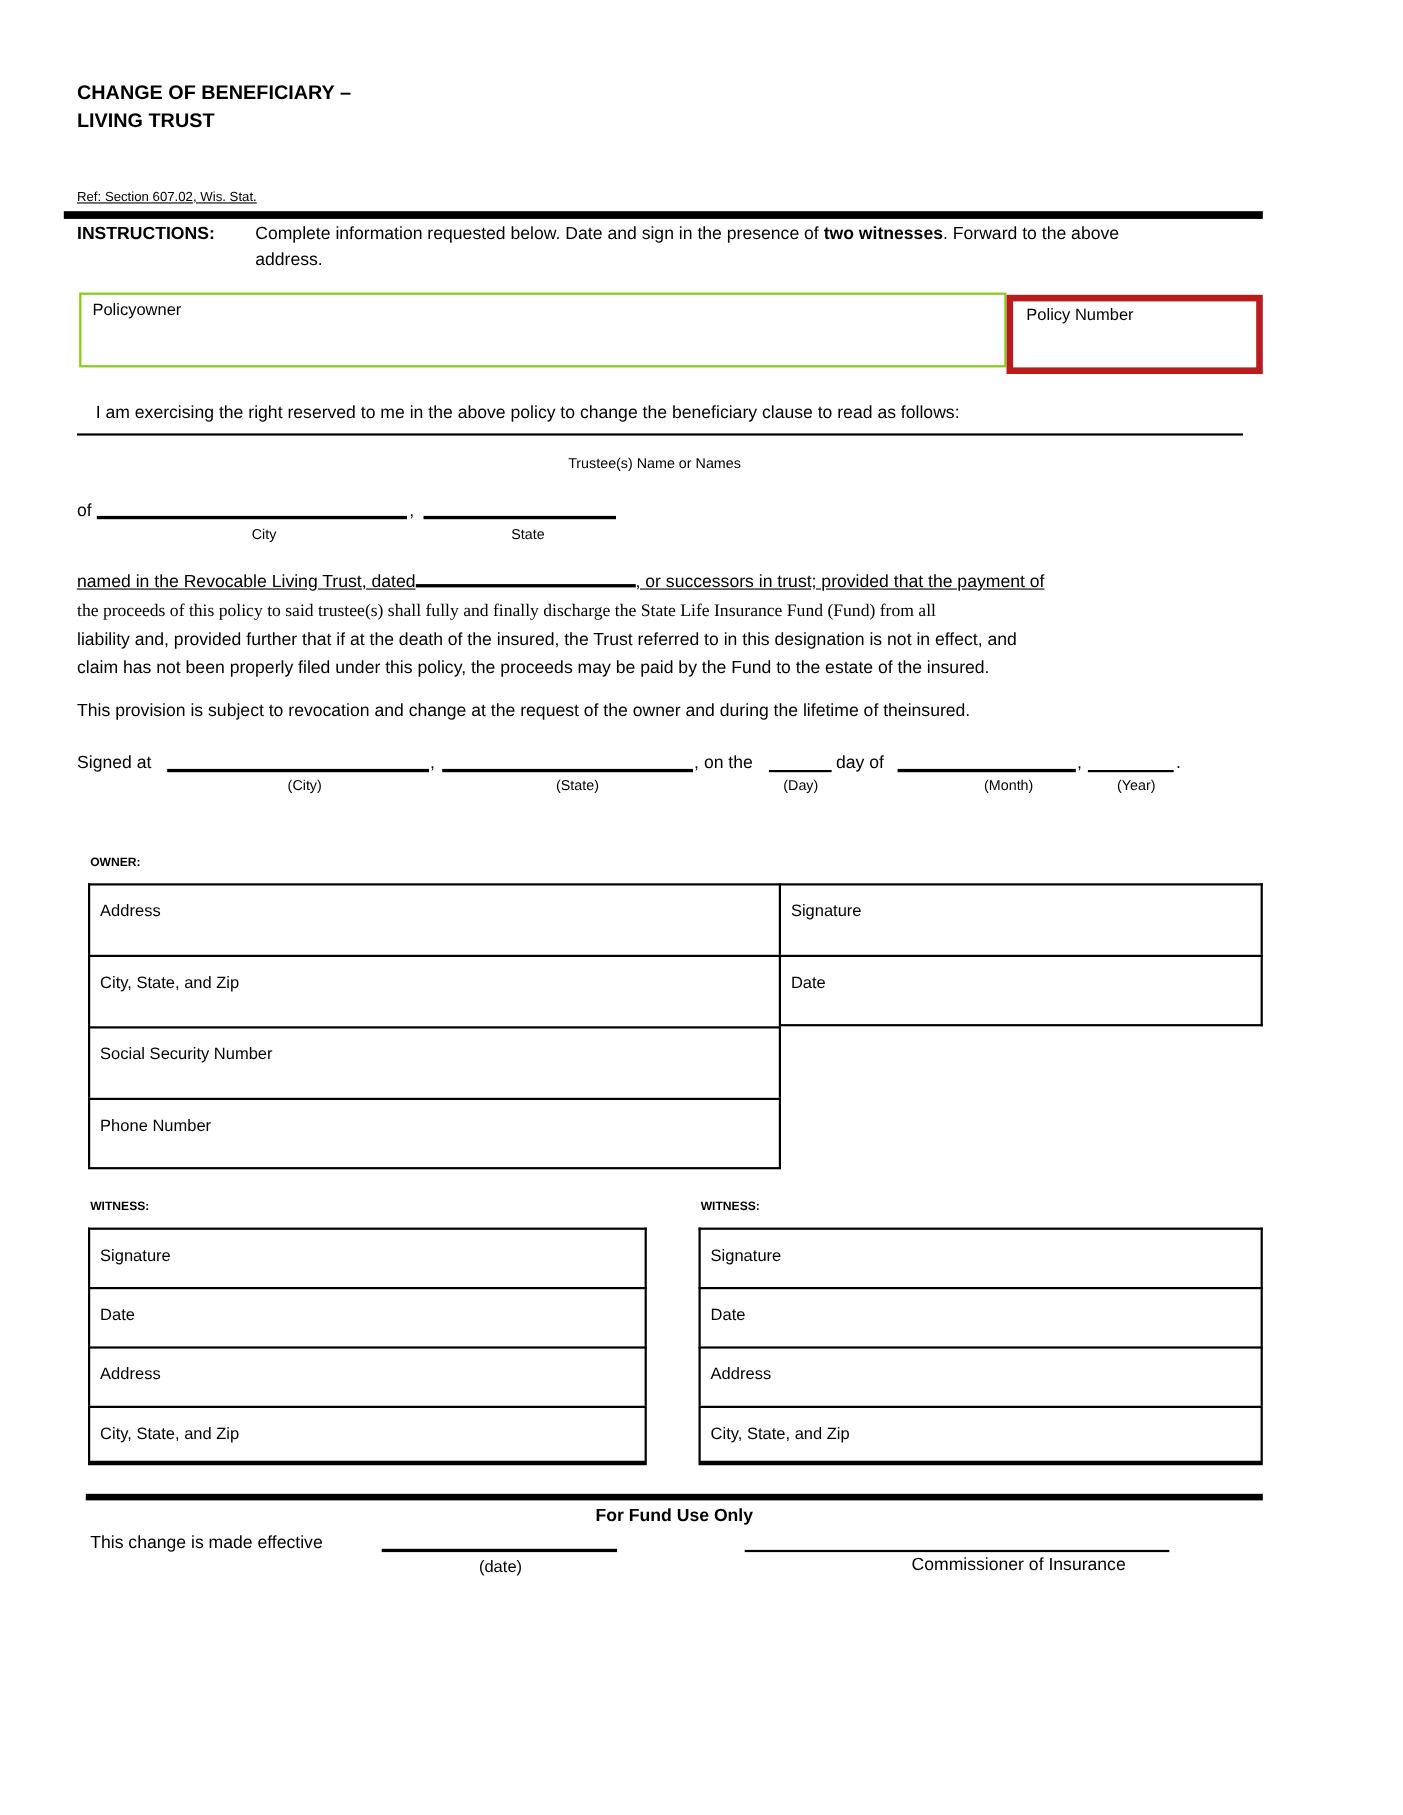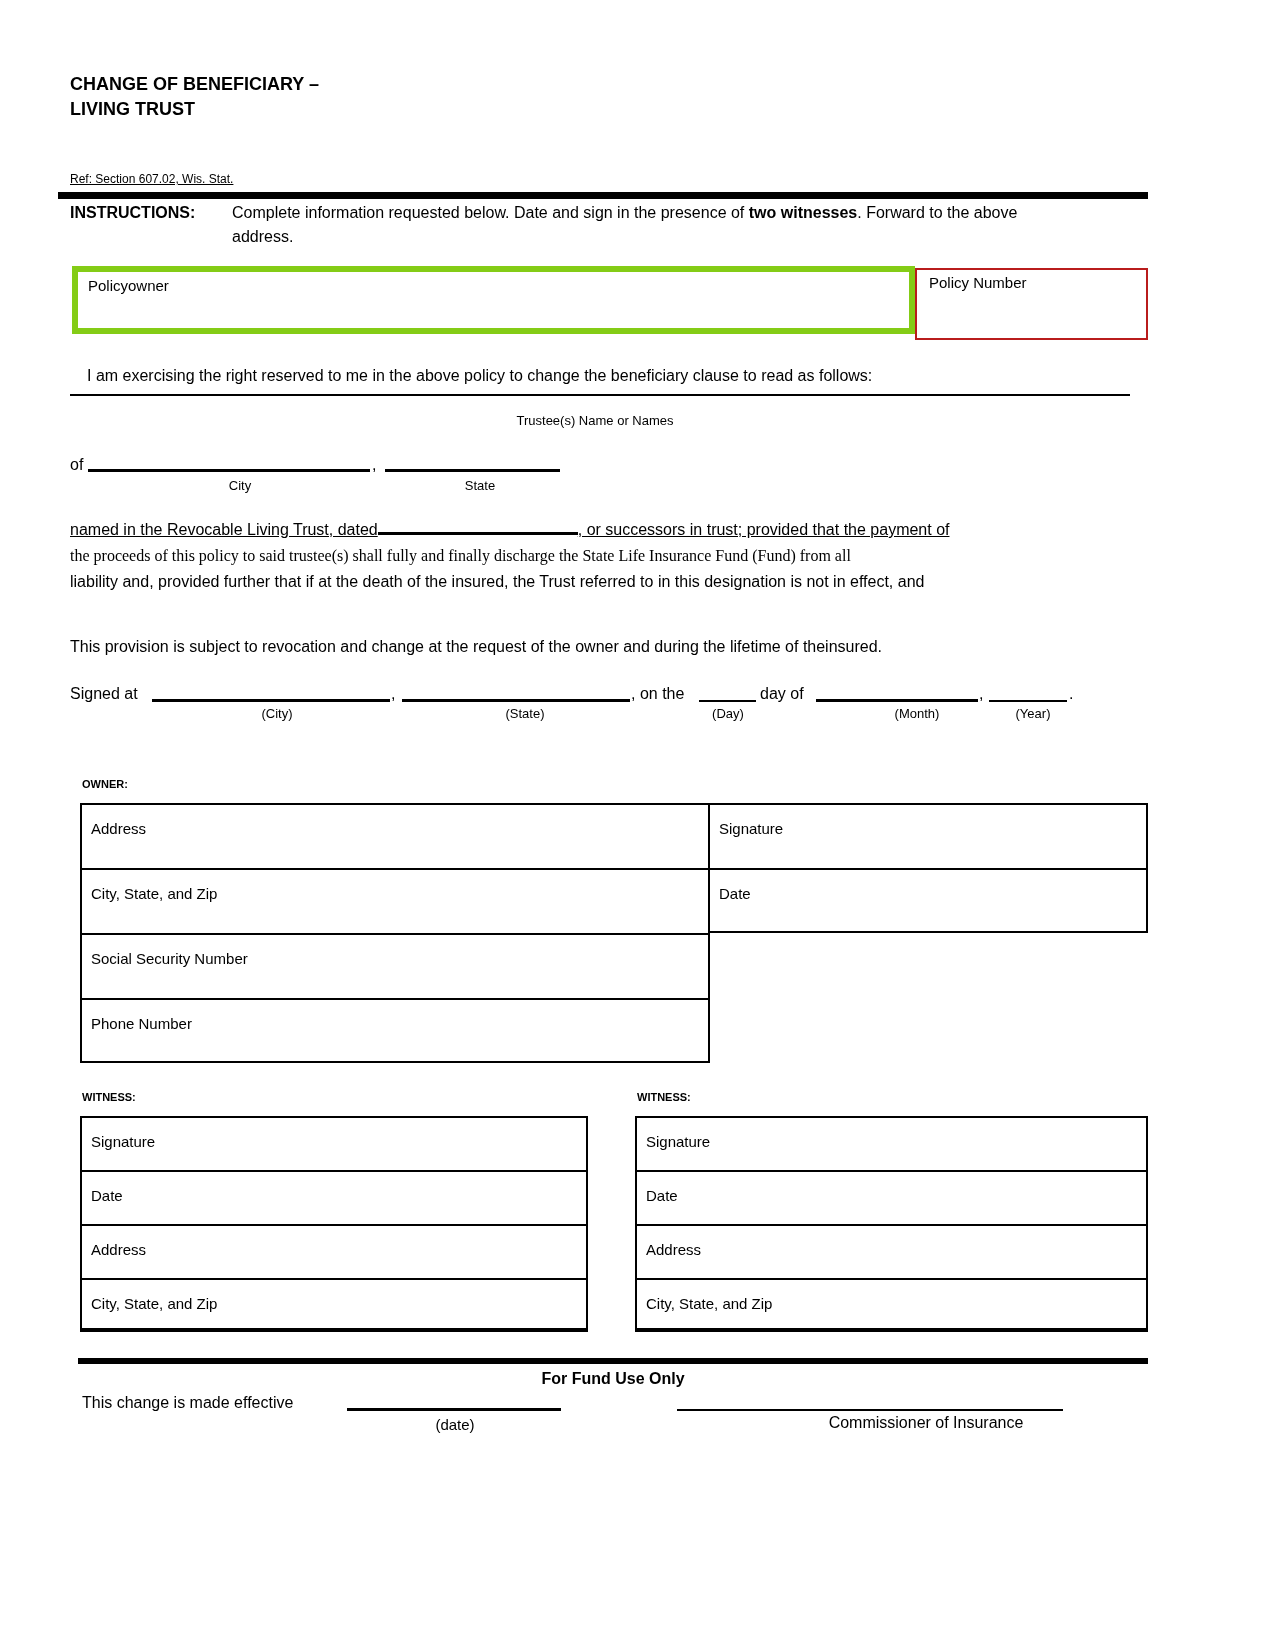--- a/index.html
+++ b/index.html
@@ -48,42 +48,43 @@
     <div>LIVING TRUST</div>
   </div>
 
   <div class="abs" style="left:70px; top:172px; font-size:12px; text-decoration:underline;">Ref: Section 607.02, Wis. Stat.</div>
   <div class="rule-thick" style="left:58px; top:192px; width:1090px; height:7px;"></div>
 
   <div class="abs bold" style="left:70px; top:204px; font-size:16px;">INSTRUCTIONS:</div>
   <div class="abs" style="left:232px; top:204px; font-size:16px;"><span>Complete information requested below. Date and sign in the presence of </span><span class="bold">two witnesses</span><span>. Forward to the above</span></div>
   <div class="abs" style="left:232px; top:228px; font-size:16px;">address.</div>
 
-  <div class="box" style="left:72px; top:266px; width:843px; height:68px; border:6px solid #84cc16; padding:5px 10px; font-size:15px;">
+  <div class="box" style="left:72px; top:266px; width:843px; height:68px; border:2px solid #84cc16; padding:5px 10px; font-size:15px;">
     <span>Policyowner</span>
   </div>
-  <div class="box" style="left:915px; top:268px; width:233px; height:72px; border:2px solid #b91c1c; padding:4px 12px; font-size:15px;">
+  <div class="box" style="left:915px; top:268px; width:233px; height:72px; border:6px solid #b91c1c; padding:4px 12px; font-size:15px;">
     <span>Policy Number</span>
   </div>
 
   <div class="abs t-body" style="left:70px; top:363px;margin-left:17px;">I am exercising the right reserved to me in the above policy to change the beneficiary clause to read as follows:</div>
 
   <div class="blank-thin" style="left:70px; top:394px; width:1060px;"></div>
   <div class="caption-center" style="left:595px; top:413px;">Trustee(s) Name or Names</div>
 
   <div class="abs t-body" style="left:70px; top:452px;">of</div>
   <div class="blank" style="left:88px; top:444px; width:282px; height:28px;"></div>
   <div class="abs t-body" style="left:372px; top:452px;">,</div>
   <div class="blank" style="left:385px; top:444px; width:175px; height:28px;"></div>
   <div class="caption-center" style="left:240px; top:478px;">City</div>
   <div class="caption-center" style="left:480px; top:478px;">State</div>
 
   <div class="abs t-body" style="left:70px; top:517px;text-decoration:underline;"><span>named in the Revocable Living Trust, dated</span><span class="inline-blank" style="width:200px;"></span><span>, or successors in trust; provided that the payment of</span></div>
   <div class="abs t-body" style="left:70px; top:543px;font-family:Liberation Serif, serif;">the proceeds of this policy to said trustee(s) shall fully and finally discharge the State Life Insurance Fund (Fund) from all</div>
   <div class="abs t-body" style="left:70px; top:569px;">liability and, provided further that if at the death of the insured, the Trust referred to in this designation is not in effect, and</div>
+  <div class="abs t-body" style="left:70px; top:595px;">claim has not been properly filed under this policy, the proceeds may be paid by the Fund to the estate of the insured.</div>
 
   <div class="abs t-body" style="left:70px; top:634px;">This provision is subject to revocation and change at the request of the owner and during the lifetime of theinsured.</div>
 
   <div class="abs t-body" style="left:70px; top:681px;">Signed at</div>
   <div class="blank" style="left:152px; top:674px; width:238px; height:28px;"></div>
   <div class="abs t-body" style="left:391px; top:681px;">,</div>
   <div class="blank" style="left:402px; top:674px; width:228px; height:28px;"></div>
   <div class="abs t-body" style="left:631px; top:681px;">, on the</div>
   <div class="blank-thin" style="left:699px; top:675px; width:57px; height:27px;"></div>
   <div class="abs t-body" style="left:760px; top:681px;">day of</div>

